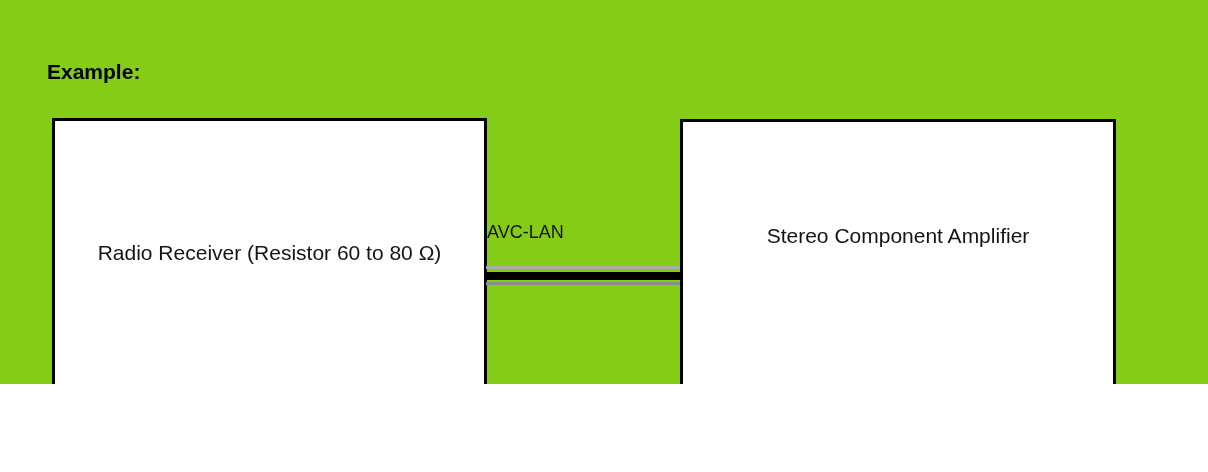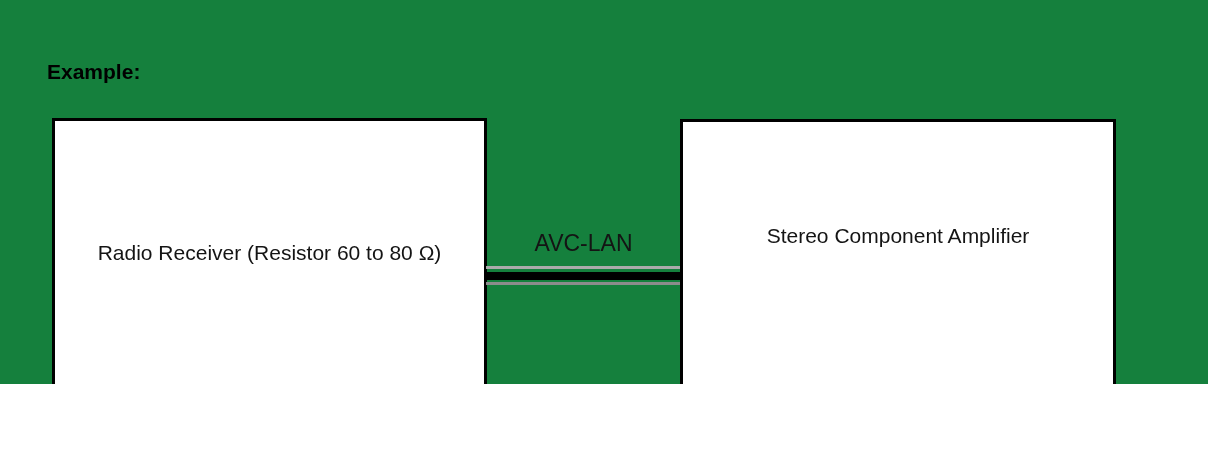--- a/index.html
+++ b/index.html
@@ -4,21 +4,21 @@
 <style>
   html, body {
     margin: 0;
     padding: 0;
     background: #ffffff;
   }
   .canvas {
     position: relative;
     width: 1208px;
     height: 384px;
-    background: #15803d;
+    background: #84cc16;
     font-family: "Liberation Sans", "DejaVu Sans", sans-serif;
     color: #111111;
     overflow: hidden;
   }
   .heading {
     position: absolute;
     left: 47px;
     top: 60px;
     font-size: 21px;
     font-weight: bold;
@@ -51,24 +51,23 @@
   .node-label {
     font-size: 21px;
     line-height: 25px;
     color: #141414;
     text-align: center;
     white-space: nowrap;
   }
   .connector-label {
     position: absolute;
     left: 487px;
-    top: 232px;
+    top: 221px;
     width: 193px;
-    text-align: center;
-    font-size: 23px;
+    font-size: 18px;
     line-height: 23px;
     color: #141414;
     white-space: nowrap;
   }
   .bus {
     position: absolute;
     left: 486px;
     top: 266px;
     width: 194px;
   }

